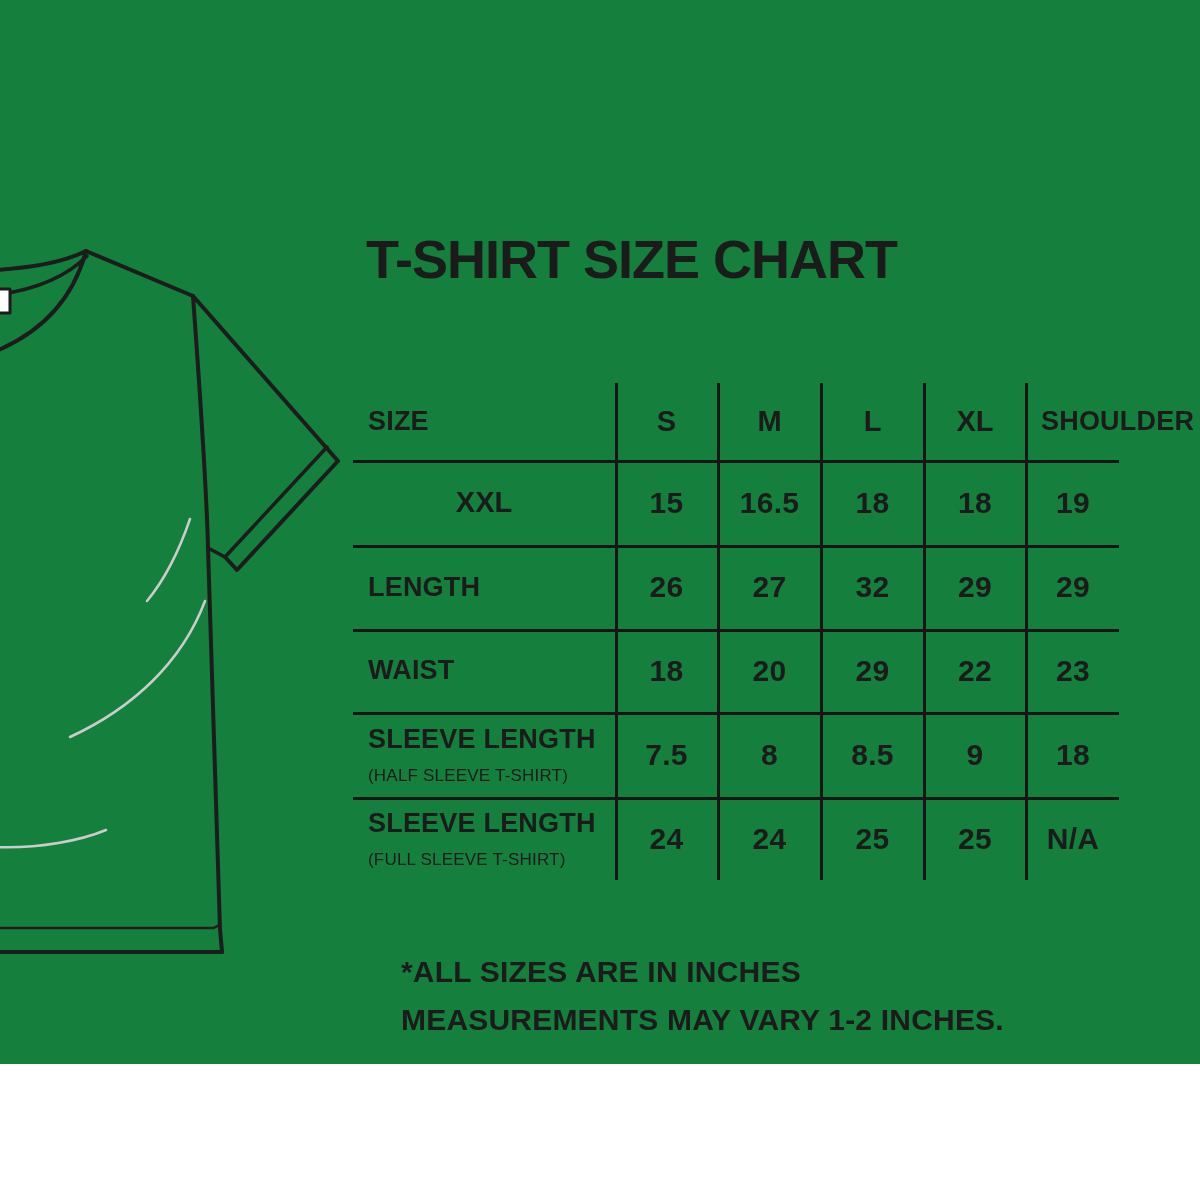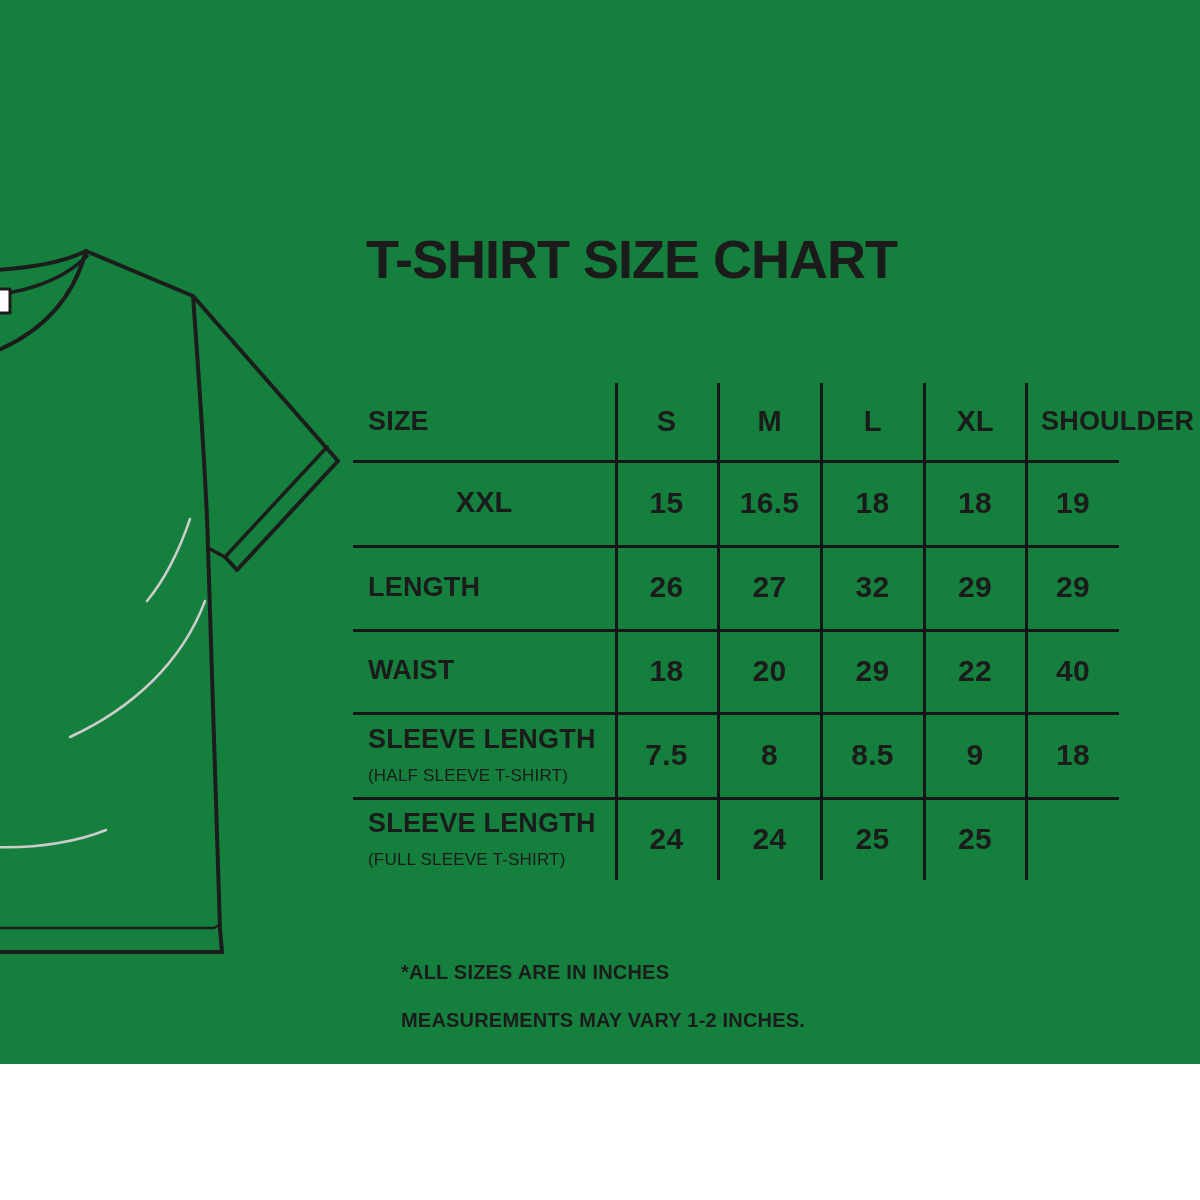--- a/index.html
+++ b/index.html
@@ -27,21 +27,21 @@
   .cell.label {
     flex-direction:column; align-items:flex-start; justify-content:center;
     padding-left:15px;
   }
   .lbl-main { font-size:27px; font-weight:bold; letter-spacing:0.2px; white-space:nowrap; }
   .lbl-sub  { font-size:17px; font-weight:normal; letter-spacing:0.2px; margin-top:11px; white-space:nowrap; }
   .head-letter { font-size:29px; font-weight:bold; }
   .num { font-size:30px; font-weight:bold; letter-spacing:0.3px; }
   .footnote {
     position:absolute; left:401px; top:948px;
-    font-size:20px; font-weight:bold; letter-spacing:0.2px; line-height:48px;
+    font-size:30px; font-weight:bold; letter-spacing:0.2px; line-height:48px;
     white-space:nowrap;
   }
 </style>
 </head>
 <body>
 
 <div class="canvas">
 
   <div class="tshirt-wrap">
     <svg width="360" height="1200" viewBox="0 0 360 1200" xmlns="http://www.w3.org/2000/svg">
@@ -157,21 +157,21 @@
       <div class="cell">
           <span class="num">20</span>
         </div>
       <div class="cell">
           <span class="num">29</span>
         </div>
       <div class="cell">
           <span class="num">22</span>
         </div>
       <div class="cell">
-          <span class="num">40</span>
+          <span class="num">23</span>
         </div>
 
       <div class="cell label">
         <span class="lbl-main">SLEEVE LENGTH</span>
         <span class="lbl-sub">(HALF SLEEVE T-SHIRT)</span>
       </div>
       <div class="cell">
           <span class="num">7.5</span>
         </div>
       <div class="cell">
@@ -195,20 +195,23 @@
           <span class="num">24</span>
         </div>
       <div class="cell">
           <span class="num">24</span>
         </div>
       <div class="cell">
           <span class="num">25</span>
         </div>
       <div class="cell">
           <span class="num">25</span>
+        </div>
+      <div class="cell">
+          <span class="num">N/A</span>
         </div>
     </div>
   </div>
 
   <div class="footnote">
     <div>*ALL SIZES ARE IN INCHES</div>
     <div>MEASUREMENTS MAY VARY 1-2 INCHES.</div>
   </div>
 
 </div>

